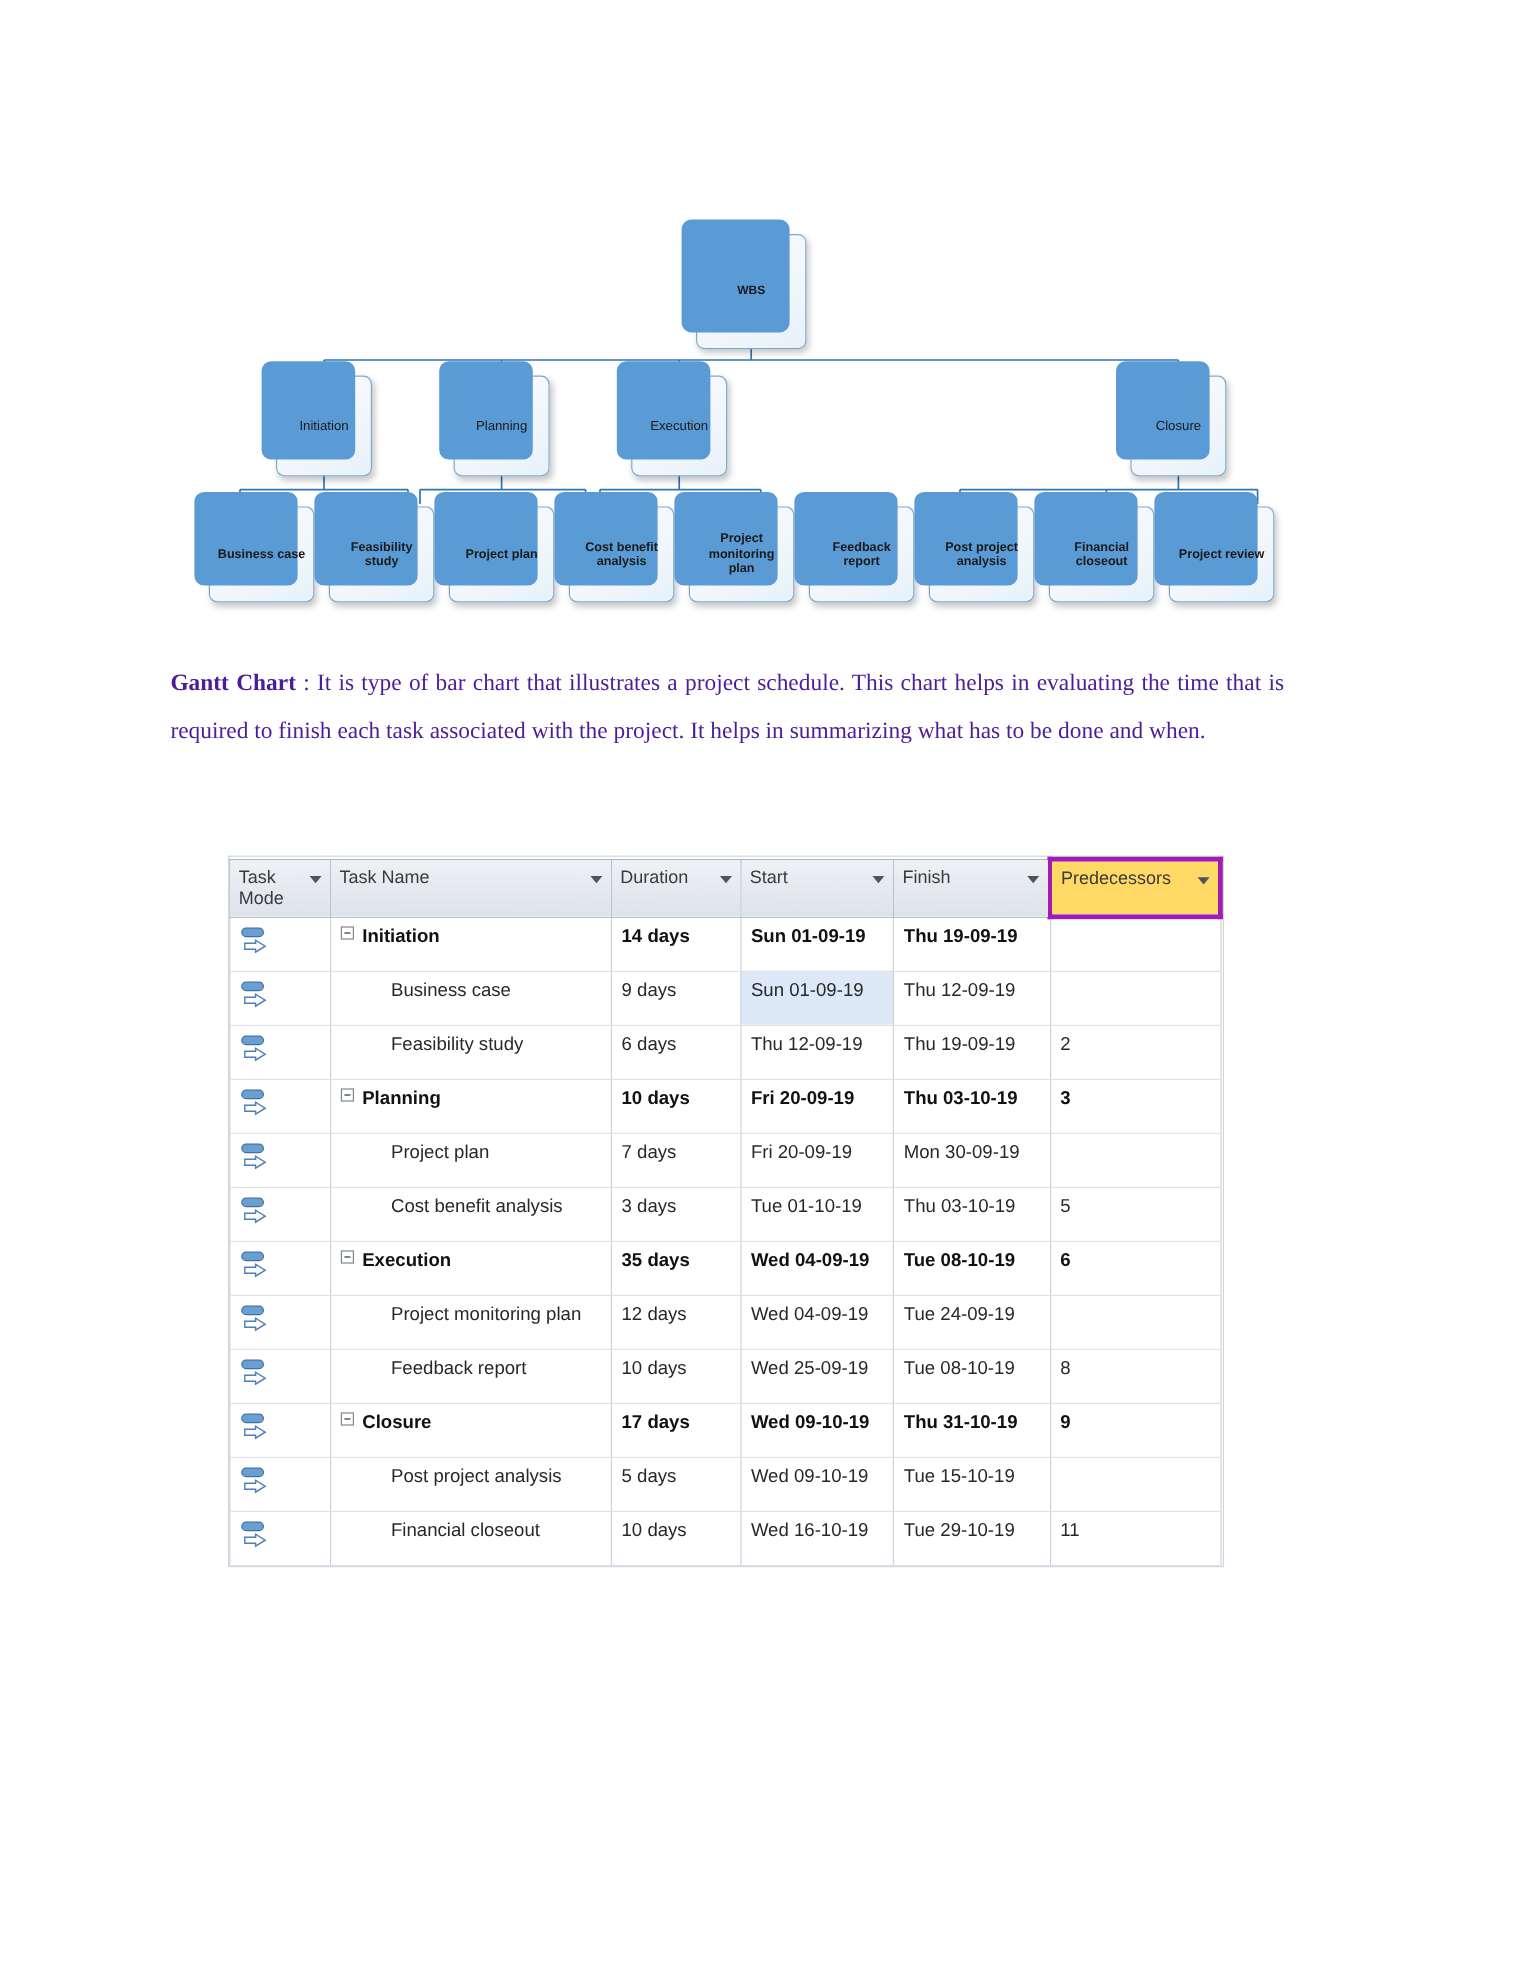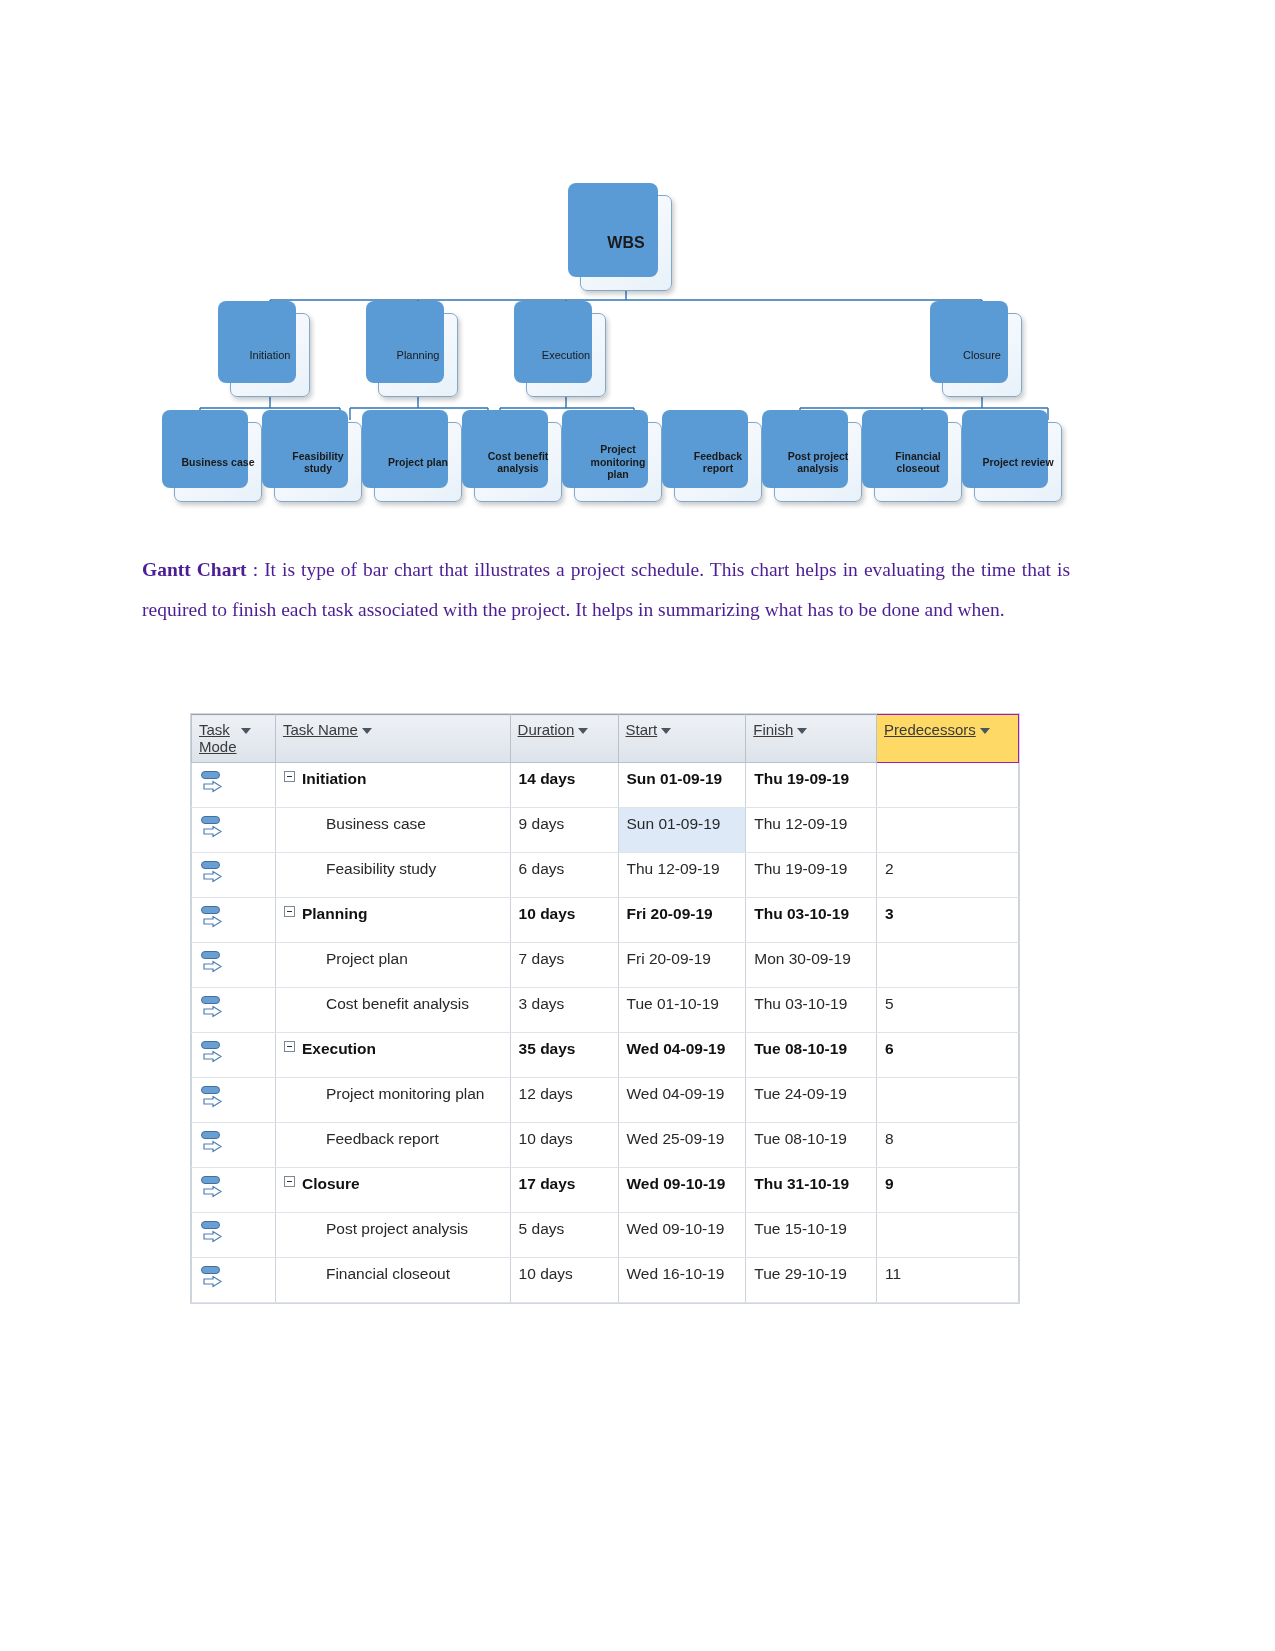--- a/index.html
+++ b/index.html
@@ -32,21 +32,21 @@
   
   .node::before{
     content:"";
     position:absolute;
     left:-13px; top:-13px;
     width:100%; height:100%;
     background:#5b9bd5;
     border-radius:8px;
     z-index:-1;
   }
-  .node-root  { width:92px;  height:96px; font-size:16px; font-weight:700; }
+  .node-root  { width:92px;  height:96px; font-size:10px; font-weight:700; }
   .node-lvl2  { width:80px;  height:84px; font-size:11px; }
   .node-lvl3  { width:88px;  height:80px; font-size:10.5px; font-weight:700; }
 
   
   .para {
     position:absolute; left:142px; top:530px; width:928px;
     font-family:"Liberation Serif", serif;
     font-size:19.5px;
     line-height:40px;
     text-align:justify;
@@ -79,24 +79,24 @@
     color:#3a3a3a;
     text-align:left;
     padding:6px 7px 5px 7px;
     height:48px;
     vertical-align:top;
     position:relative;
     white-space:nowrap;
   }
   .gantt thead th.pred-head {
     background:#ffd966;
-    border:1px solid #a21caf;
+    border:4px solid #a21caf;
     color:#3a3a3a;
   }
-  .hd-inner { display:flex; align-items:flex-start; gap:4px;text-decoration:underline; }
+  .hd-inner { display:flex; align-items:flex-start; justify-content:space-between; gap:4px; }
   .hd-text { display:block; white-space:pre-line; }
   .caret {
     display:inline-block; width:0; height:0;
     border-left:5px solid transparent;
     border-right:5px solid transparent;
     border-top:6px solid #4a5560;
     margin-top:7px;
     flex:0 0 auto;
   }
 

